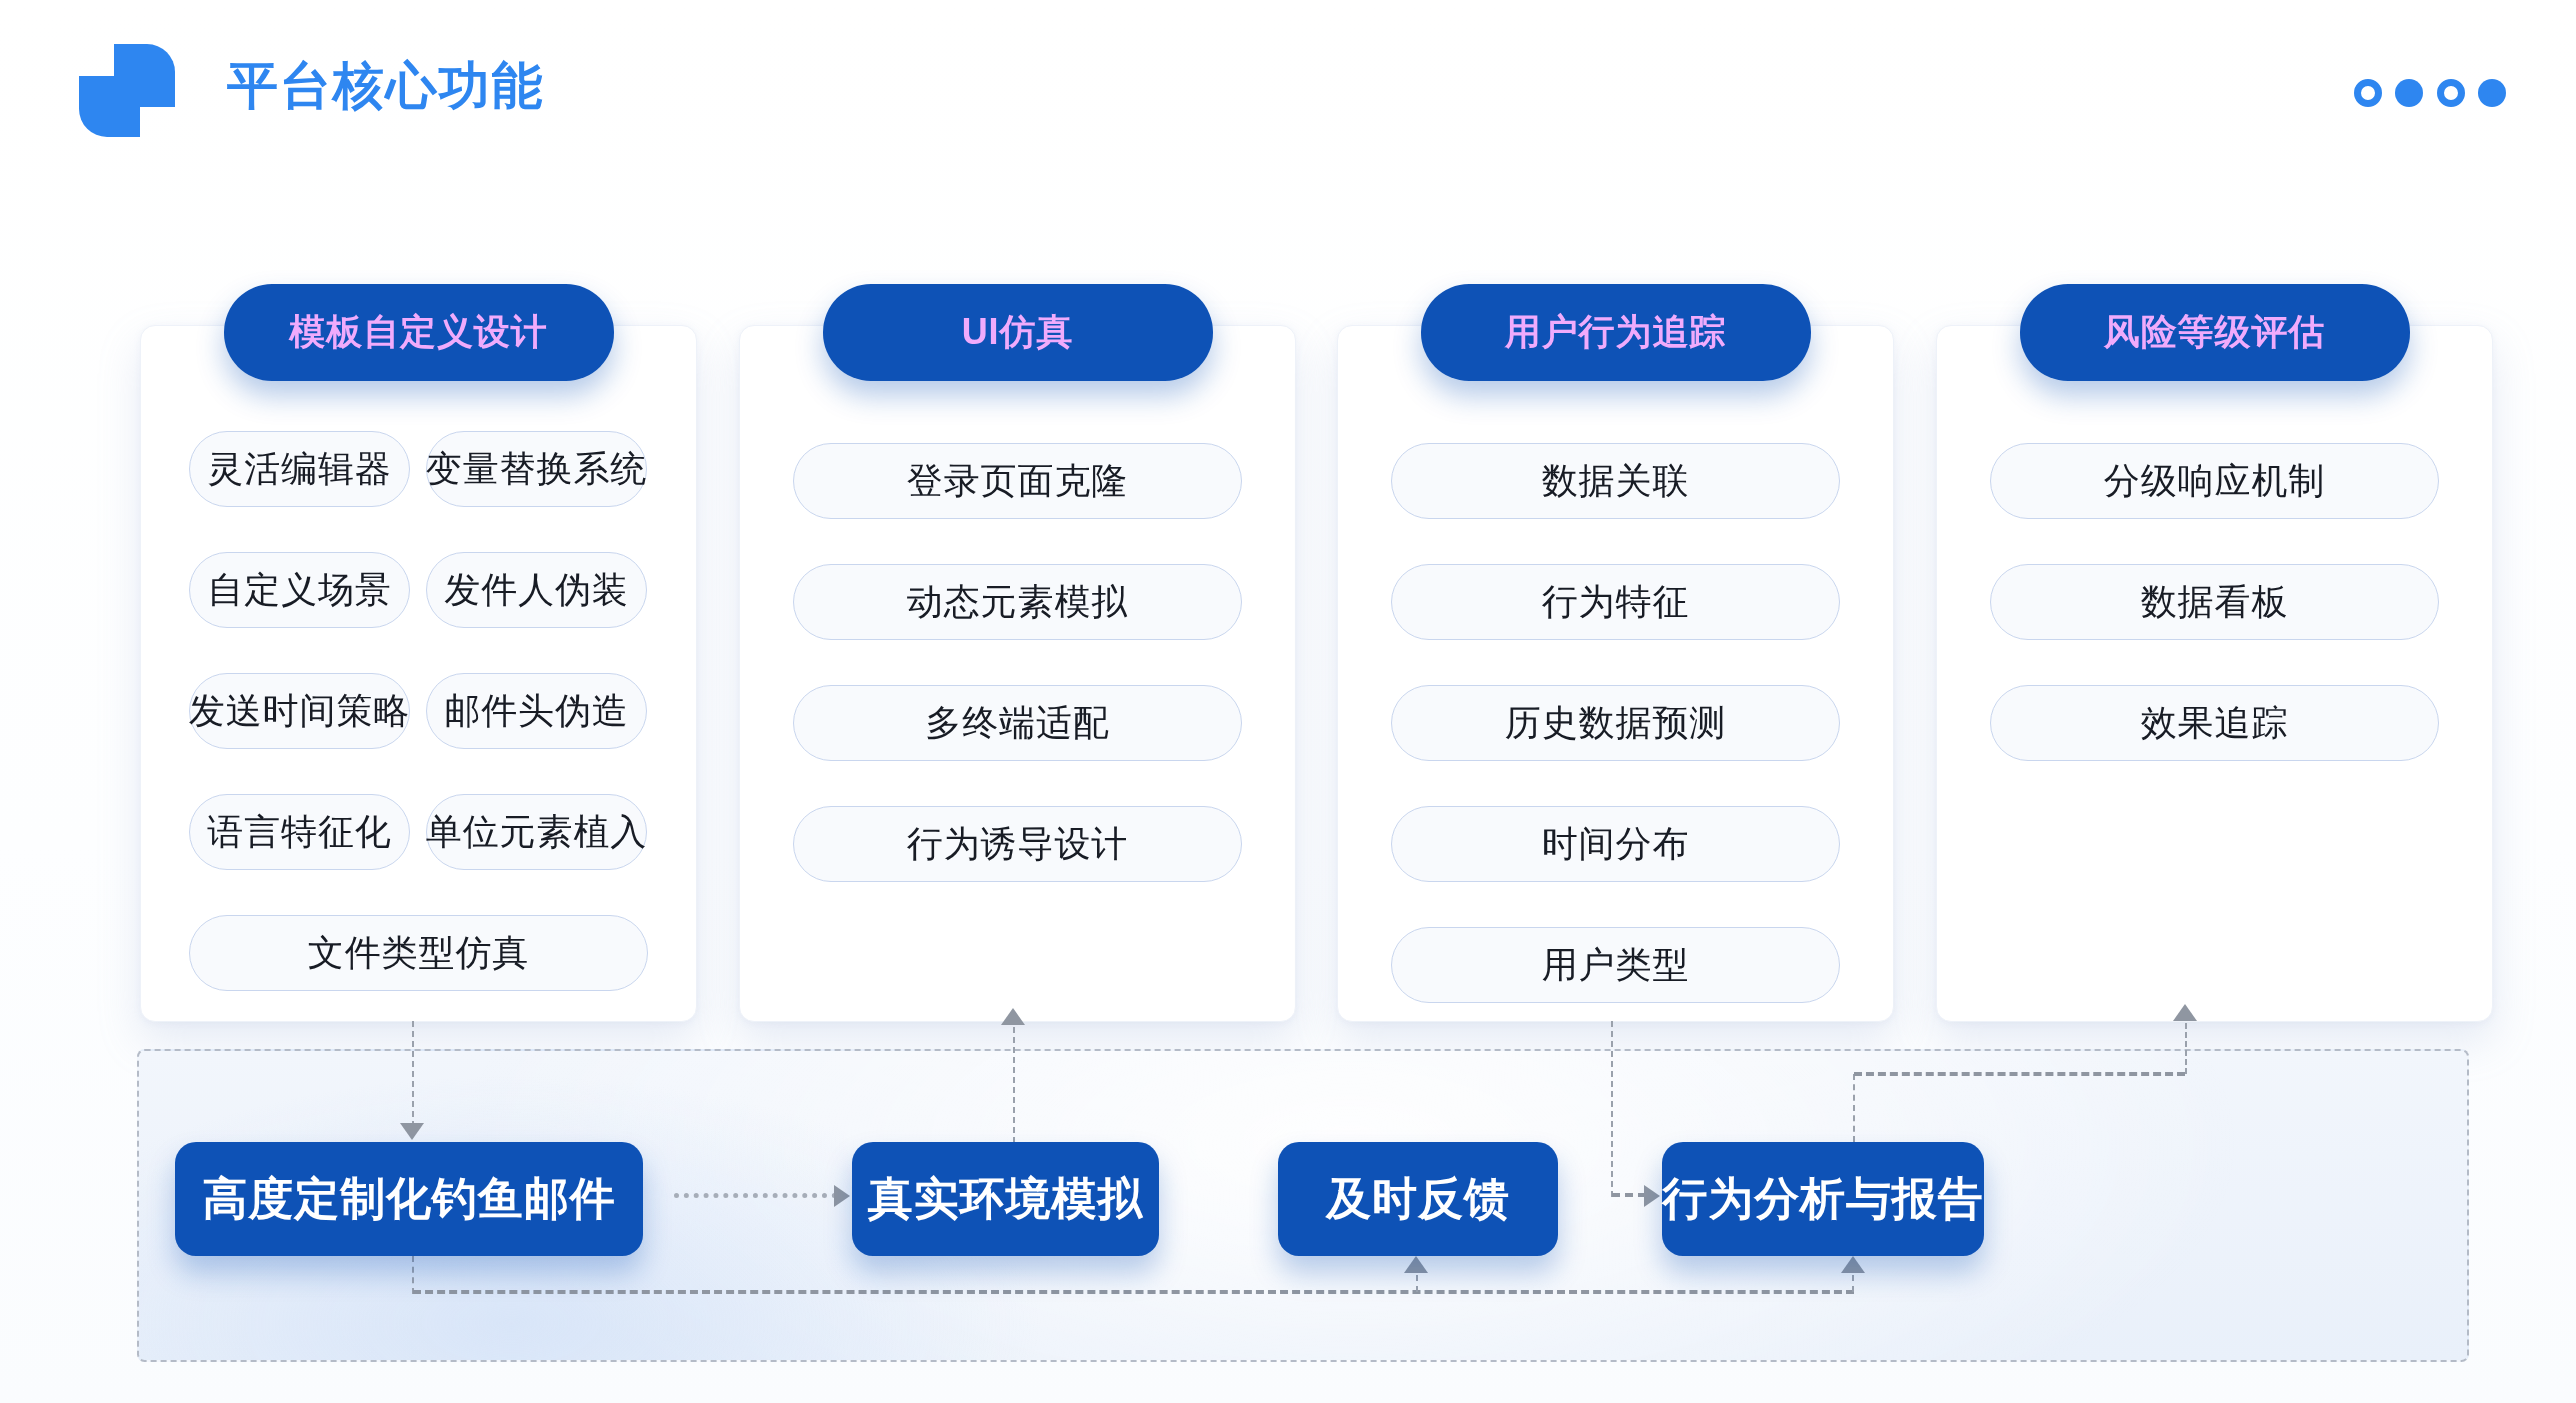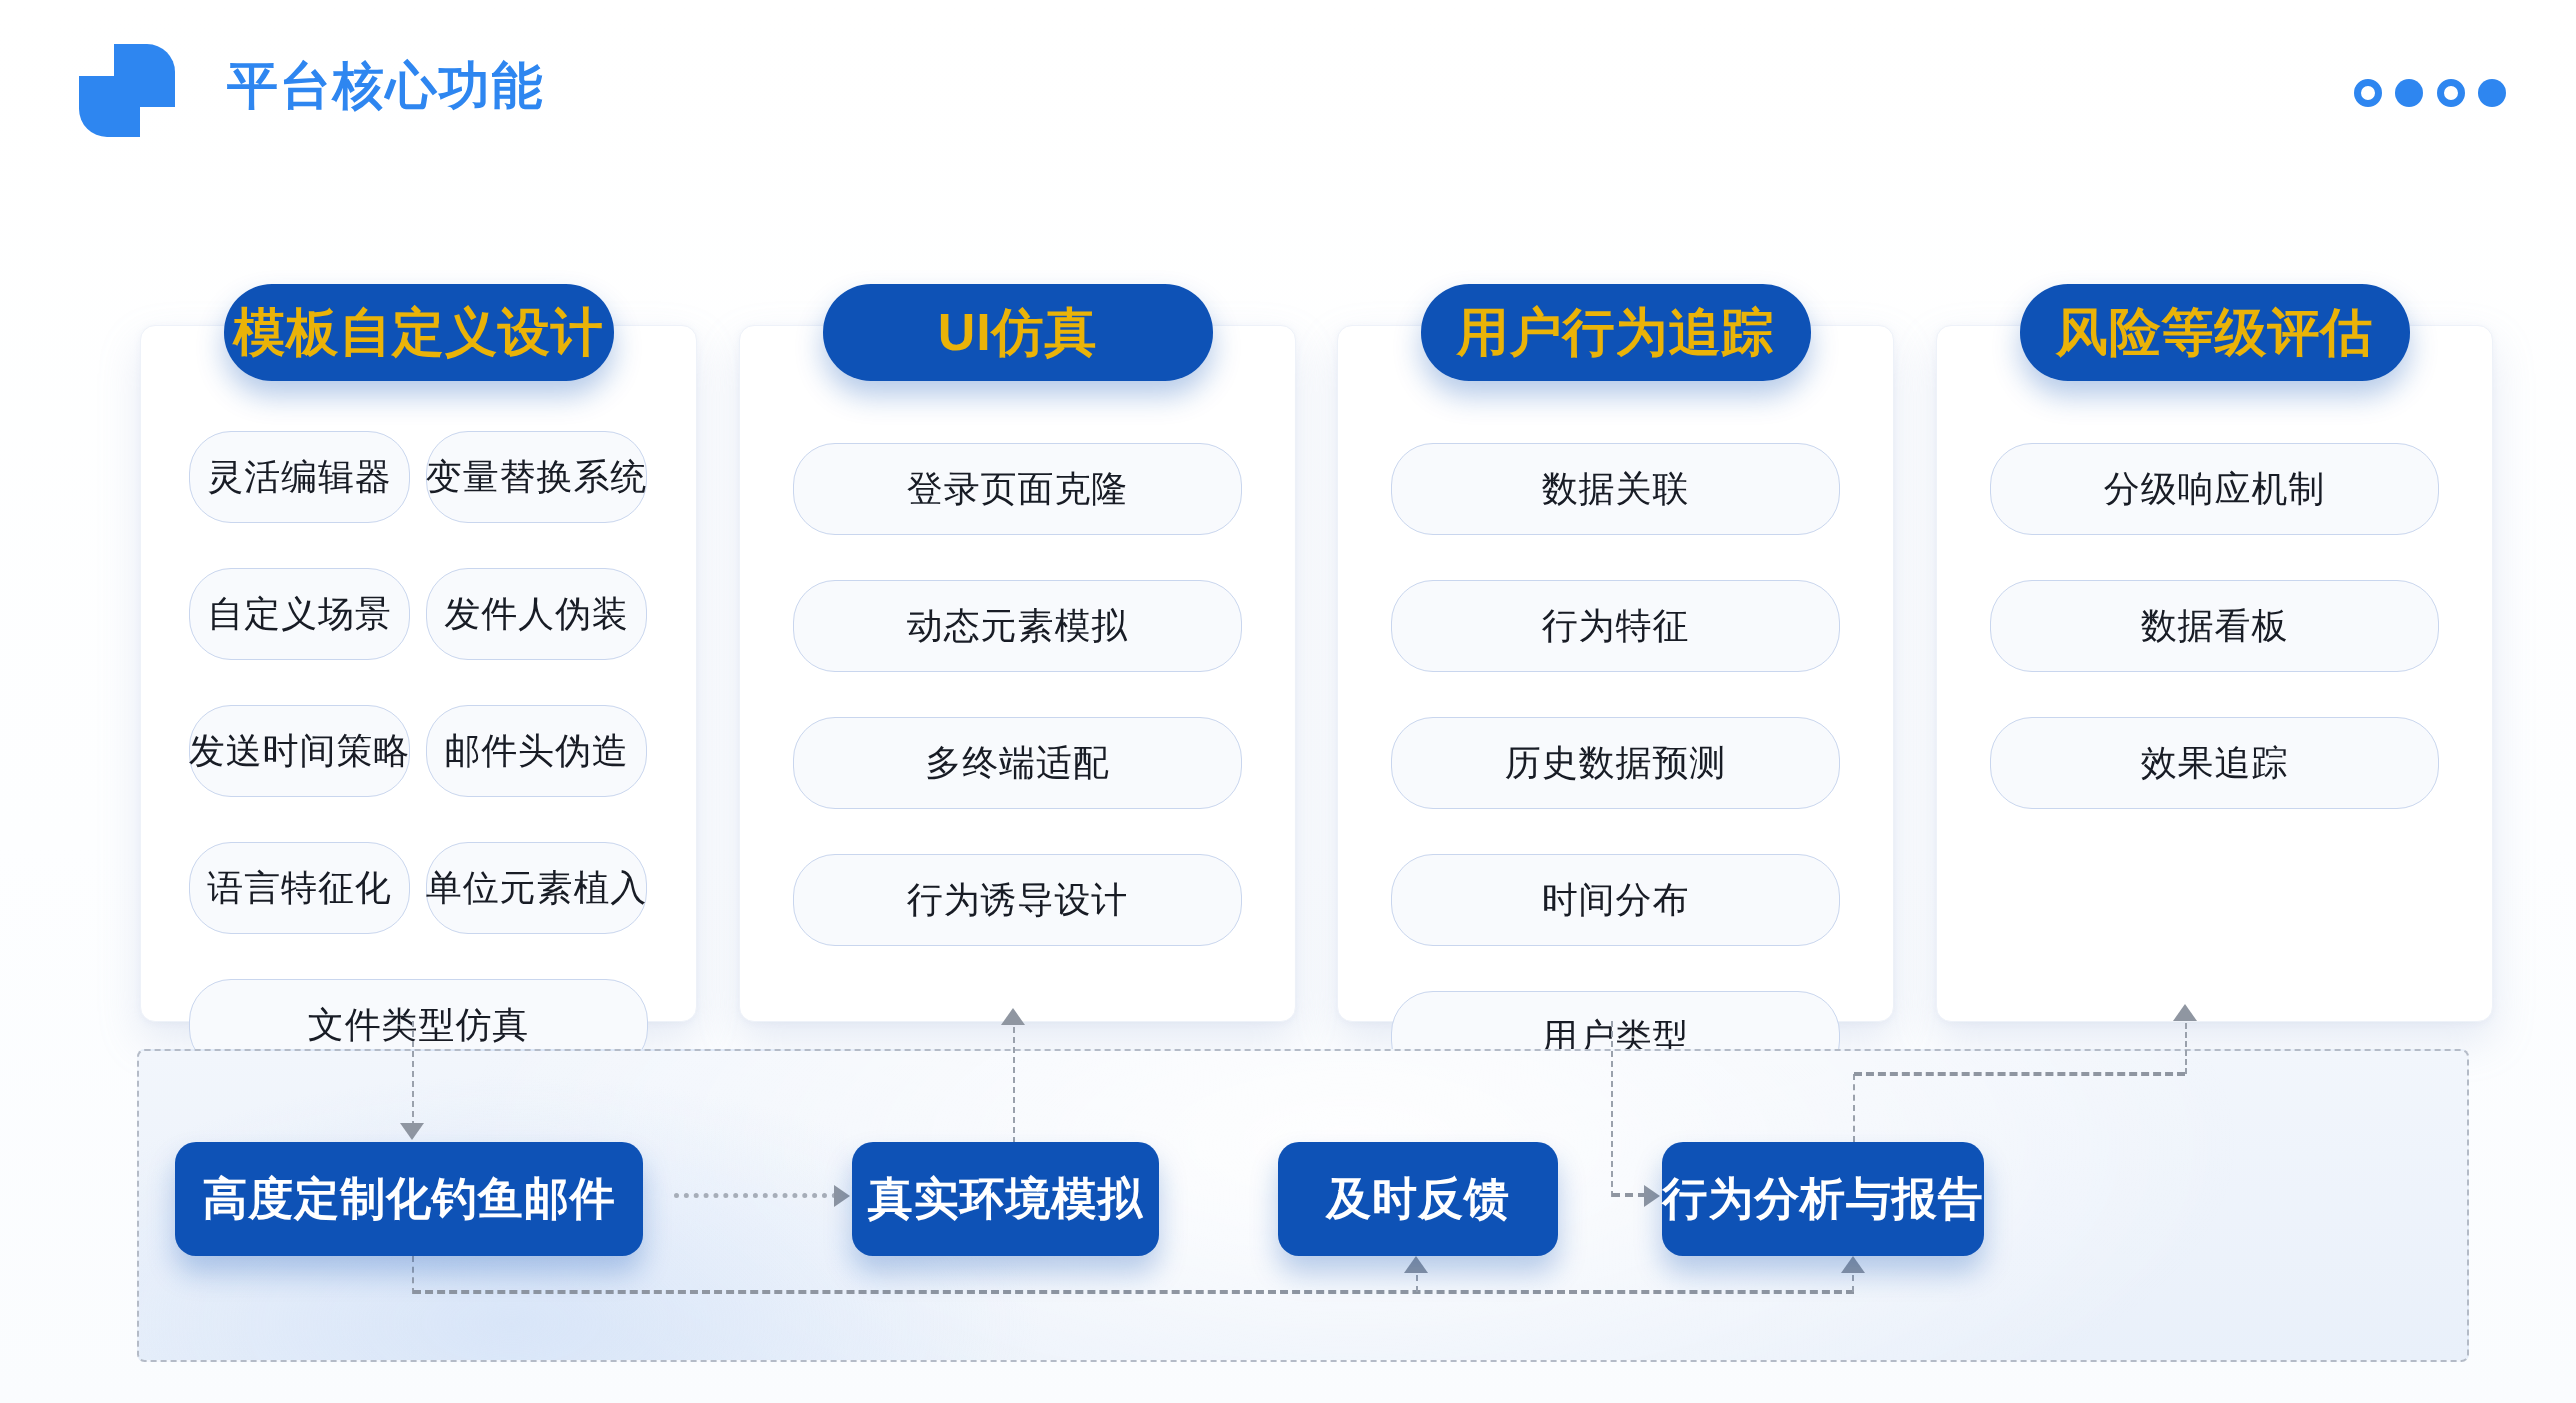--- a/index.html
+++ b/index.html
@@ -23,31 +23,31 @@
   .dot[data-style="ring"]{border:7.6px solid #2e86f0;background:#ffffff;}
   
   .card{
     position:absolute;top:325px;width:555px;height:695px;background:#ffffff;
     border:0.9px solid #eef2f9;border-radius:15px;
     box-shadow:0 19px 43px rgba(148,168,208,.22),0 1.9px 7.6px rgba(148,168,208,.10);
   }
   .card-header{
     position:absolute;top:-42px;left:50%;transform:translateX(-50%);
     width:390px;height:97px;border-radius:48px;background:#0e52b6;
-    color:#eab308;font-size:52px;font-weight:bold;letter-spacing:0.9px;
+    color:#f0abfc;font-size:36px;font-weight:bold;letter-spacing:0.9px;
     display:flex;align-items:center;justify-content:center;
     box-shadow:0 15px 28px rgba(14,82,182,.30);z-index:3;
   }
   .pill-wrap{
     position:absolute;left:0;top:105px;width:100%;box-sizing:border-box;
     display:flex;flex-wrap:wrap;gap:45px 16px;padding:0 48px;
   }
   .card.pad56 .pill-wrap{padding:12px 53px;border-radius:14px;}
   .pill{
-    box-sizing:border-box;height:92px;border:1.9px solid #c9d6ee;border-radius:42px;
+    box-sizing:border-box;height:76px;border:1.9px solid #c9d6ee;border-radius:42px;
     background:#f8fafd;color:#181c25;font-size:36px;letter-spacing:0.9px;
     display:flex;align-items:center;justify-content:center;white-space:nowrap;
   }
   .pill[data-span="half"]{width:calc(50% - 8.5px);}
   .pill[data-span="full"]{width:100%;}
   
   .flow-zone{
     position:absolute;left:137px;top:1049px;width:2332px;height:313px;
     box-sizing:border-box;border:2.8px dashed #b4bbc7;border-radius:7.6px;
     background:

